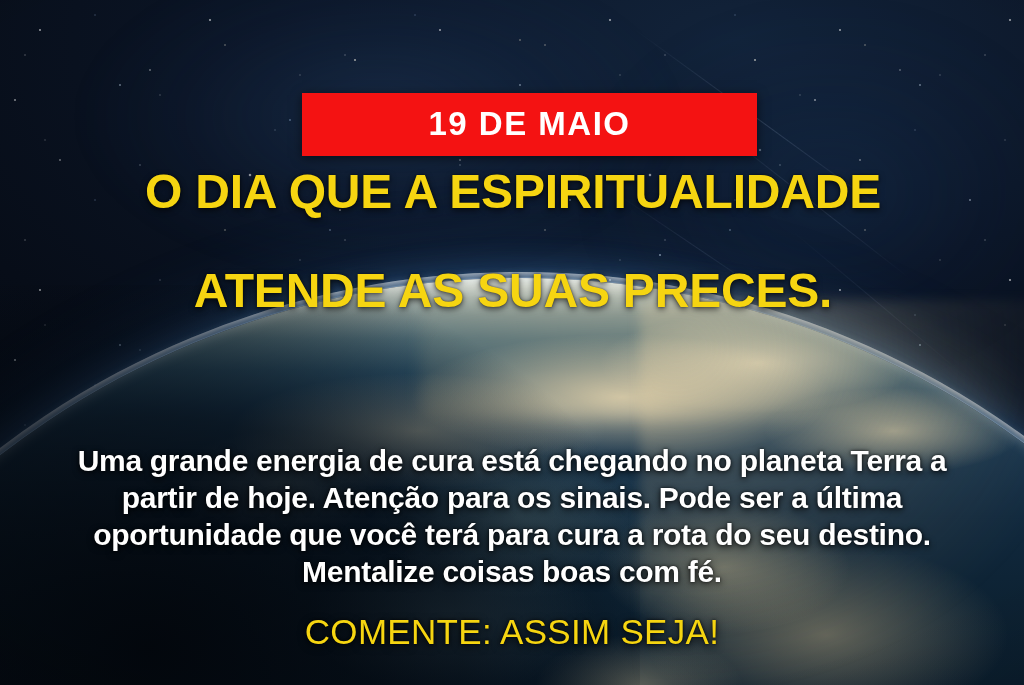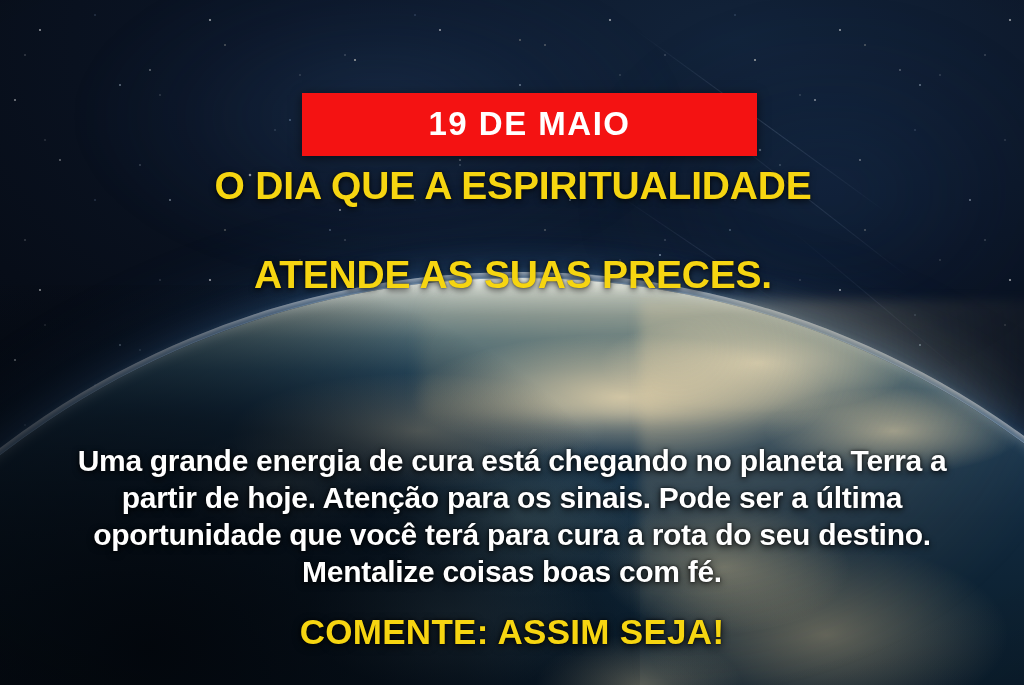--- a/index.html
+++ b/index.html
@@ -202,21 +202,21 @@
     line-height:1;
     white-space:nowrap;
     transform:translateY(-1px);
   }
 
   .headline{
     position:absolute;
     left:2px; right:0; top:164px;
     text-align:center;
     color:#F6D511;
-    font-size:39px;
+    font-size:48px;
     font-weight:bold;
     line-height:1.15;
     letter-spacing:-0.2px;
     text-shadow:0 2px 6px rgba(0,0,0,.70), 0 0 2px rgba(0,0,0,.5);
     padding:0 36px;
   }
   .headline .l2{ display:block;margin-top:44px; }
 
   .body-copy{
     position:absolute;
@@ -229,21 +229,21 @@
     letter-spacing:-0.3px;
     text-shadow:0 2px 7px rgba(0,0,0,.85), 0 0 3px rgba(0,0,0,.7);
   }
 
   .cta{
     position:absolute;
     left:0; right:0; top:612px;
     text-align:center;
     color:#F6D511;
     font-size:35px;
-    font-weight:bold;
+    font-weight:normal;
     letter-spacing:0.3px;
     text-shadow:0 2px 8px rgba(0,0,0,.88), 0 0 3px rgba(0,0,0,.8);
   }
 </style>
 </head>
 <body>
 
 <div id="poster">
 
   <div class="space-base"></div>

